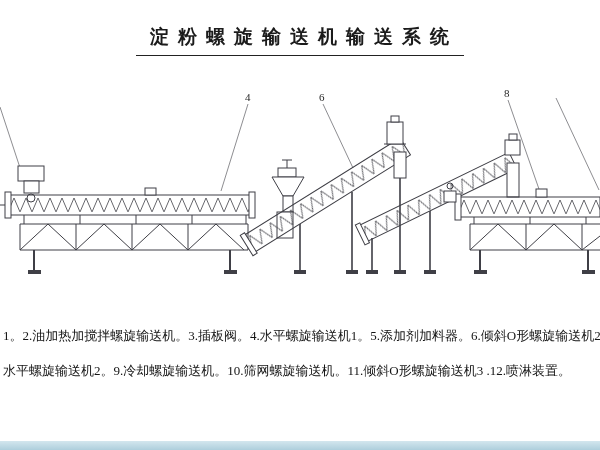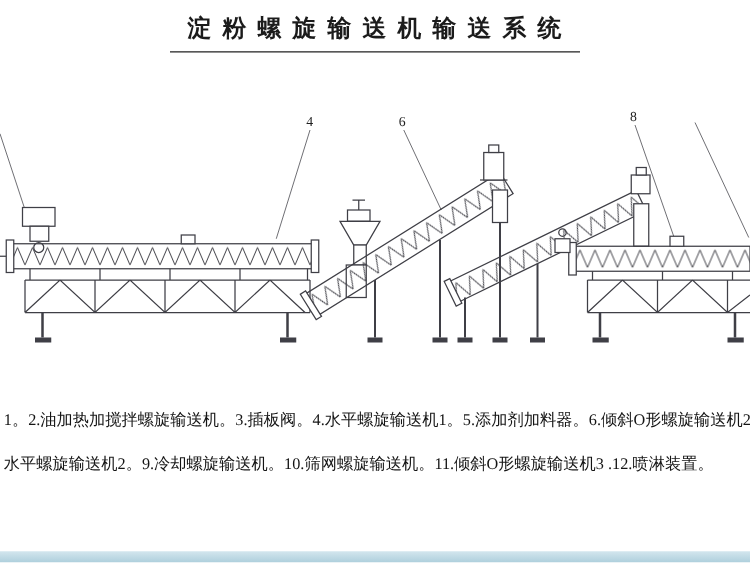--- a/index.html
+++ b/index.html
@@ -1,19 +1,19 @@
 <!DOCTYPE html>
 <html><head>
 <meta charset="utf-8">
 <style>
   html,body{margin:0;padding:0;background:#ffffff;}
   body{width:600px;height:450px;position:relative;overflow:hidden;
        font-family:"Liberation Serif", serif;color:#1b1b1b;}
   .sheet{position:absolute;inset:0;background:#ffffff;}
-  .title-wrap{position:absolute;top:10px;left:0;right:0;text-align:center;}
+  .title-wrap{position:absolute;top:24px;left:0;right:0;text-align:center;}
   .title{display:inline-block;font-size:19px;font-weight:bold;letter-spacing:9px;
          padding:0 6px 5px 14px;border-bottom:1.6px solid #222;}
   .diagram{position:absolute;top:60px;left:0;}
   .caption{position:absolute;top:318px;left:3px;width:600px;font-size:13px;
            line-height:35px;white-space:nowrap;color:#141414;}
   .footer-bar{position:absolute;left:0;right:0;bottom:0;height:9px;
               background:linear-gradient(to bottom,#d3e6ee,#aecfdc);}
 </style>
 </head>
 <body>

